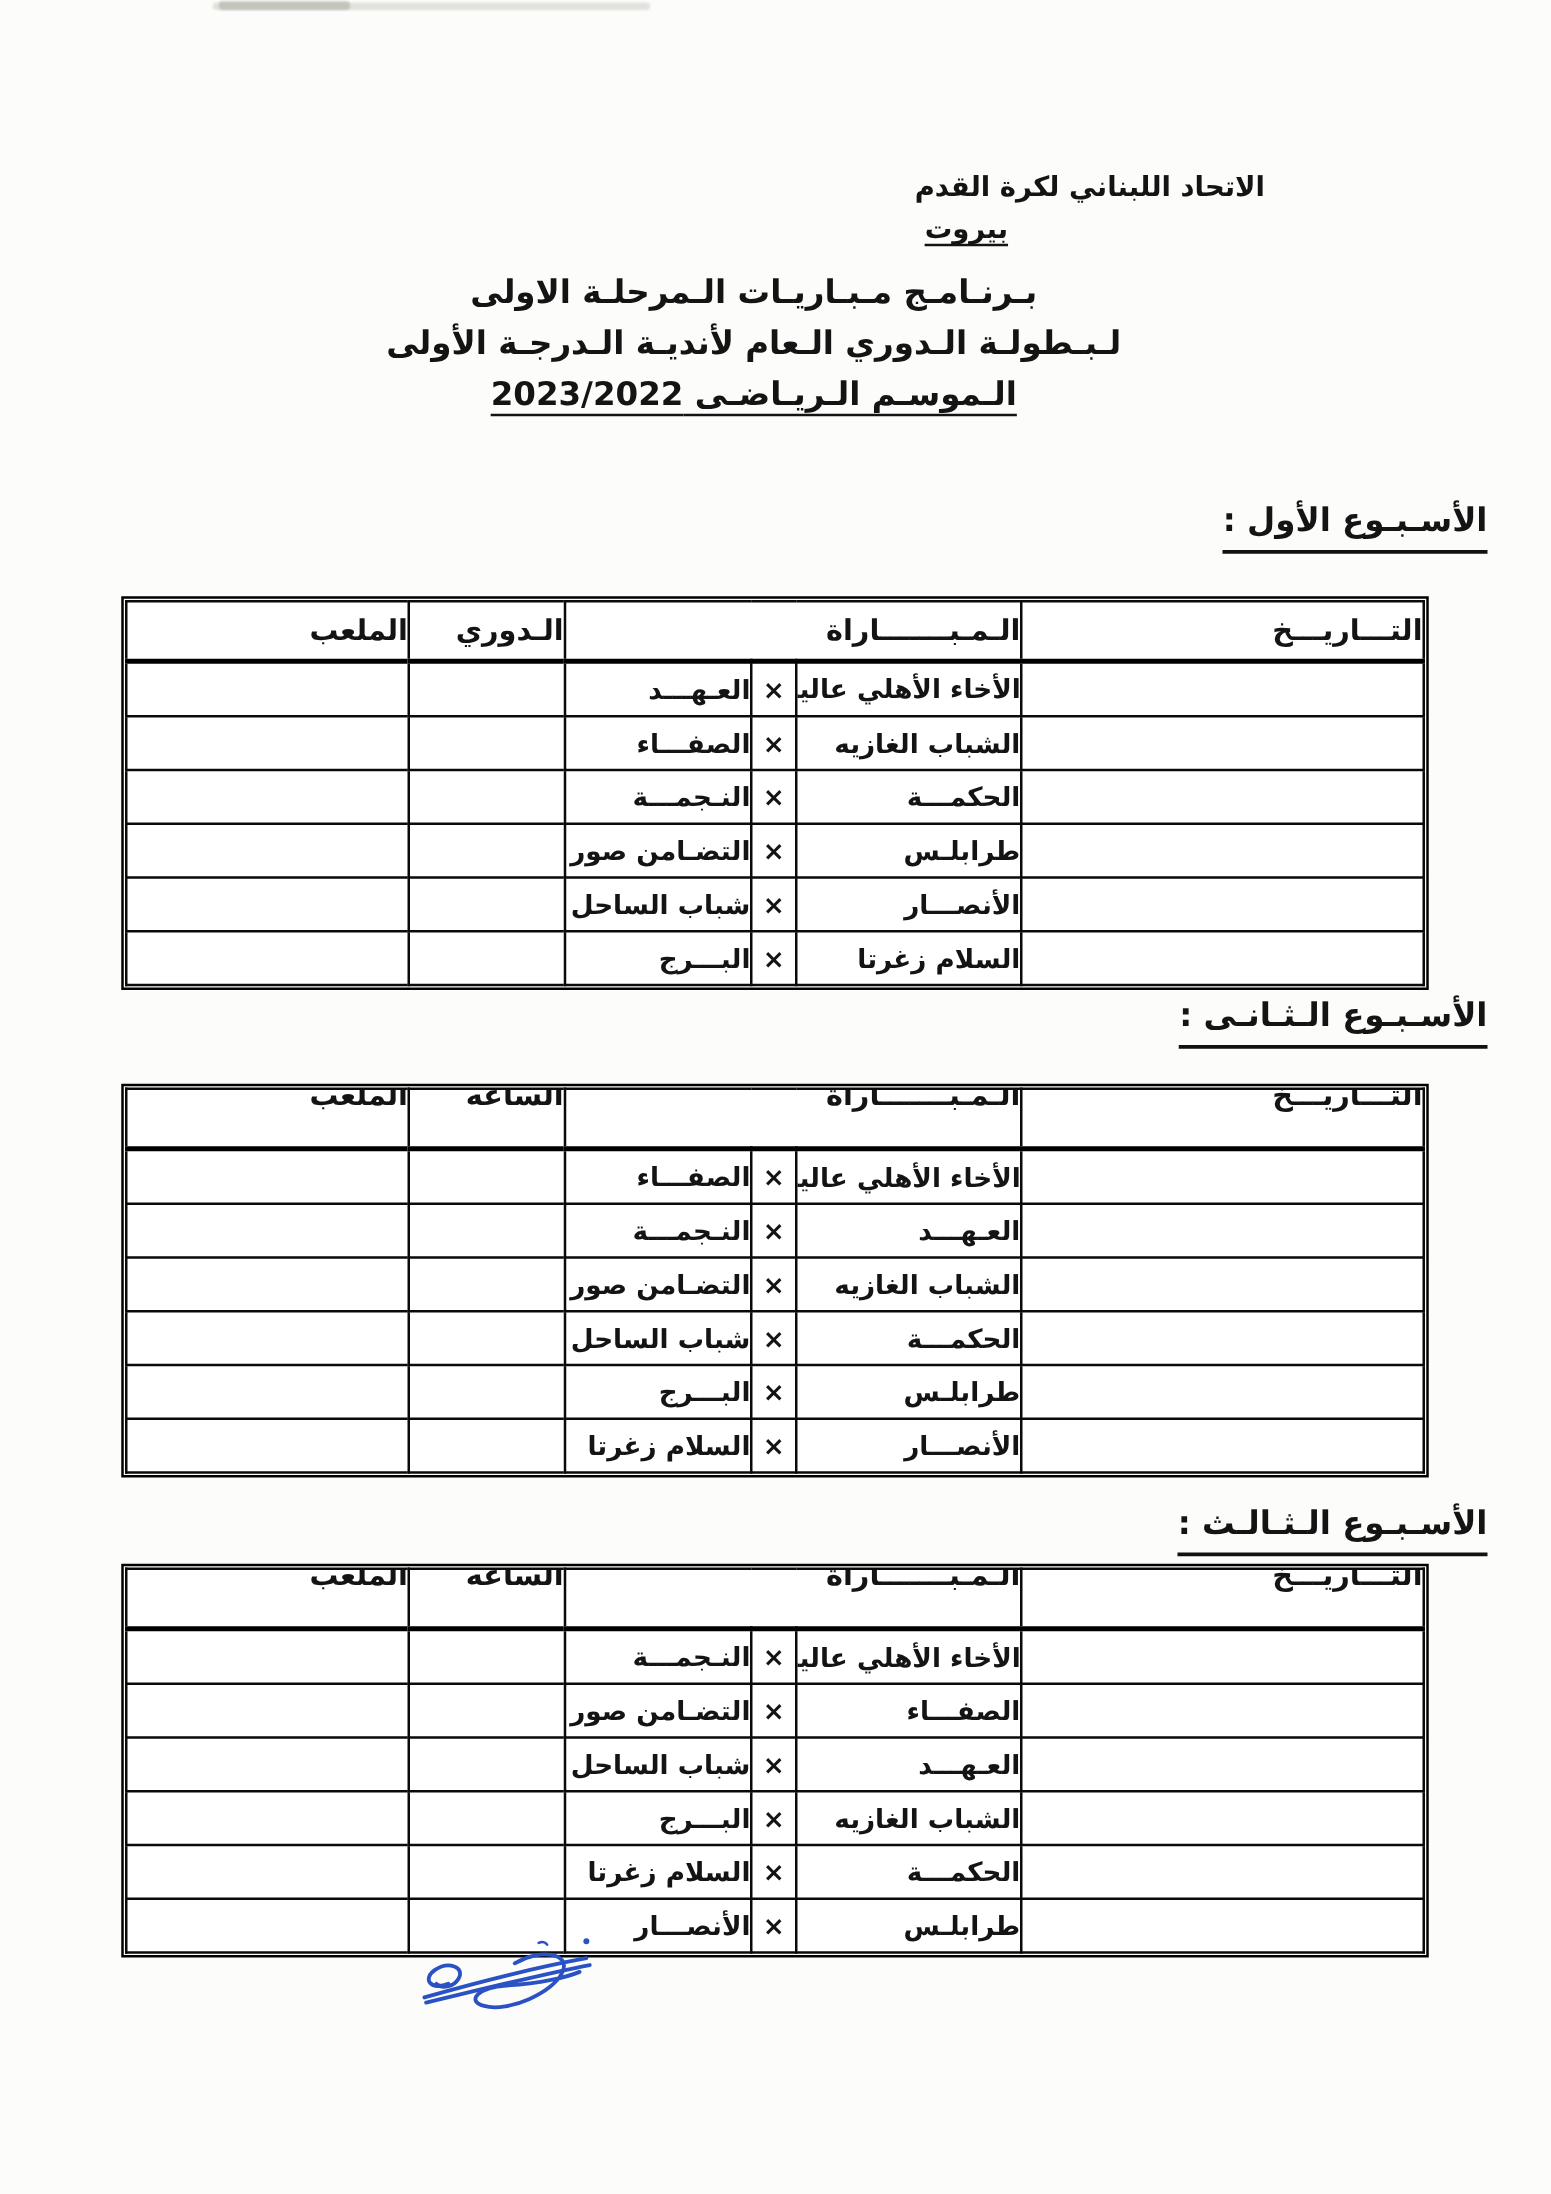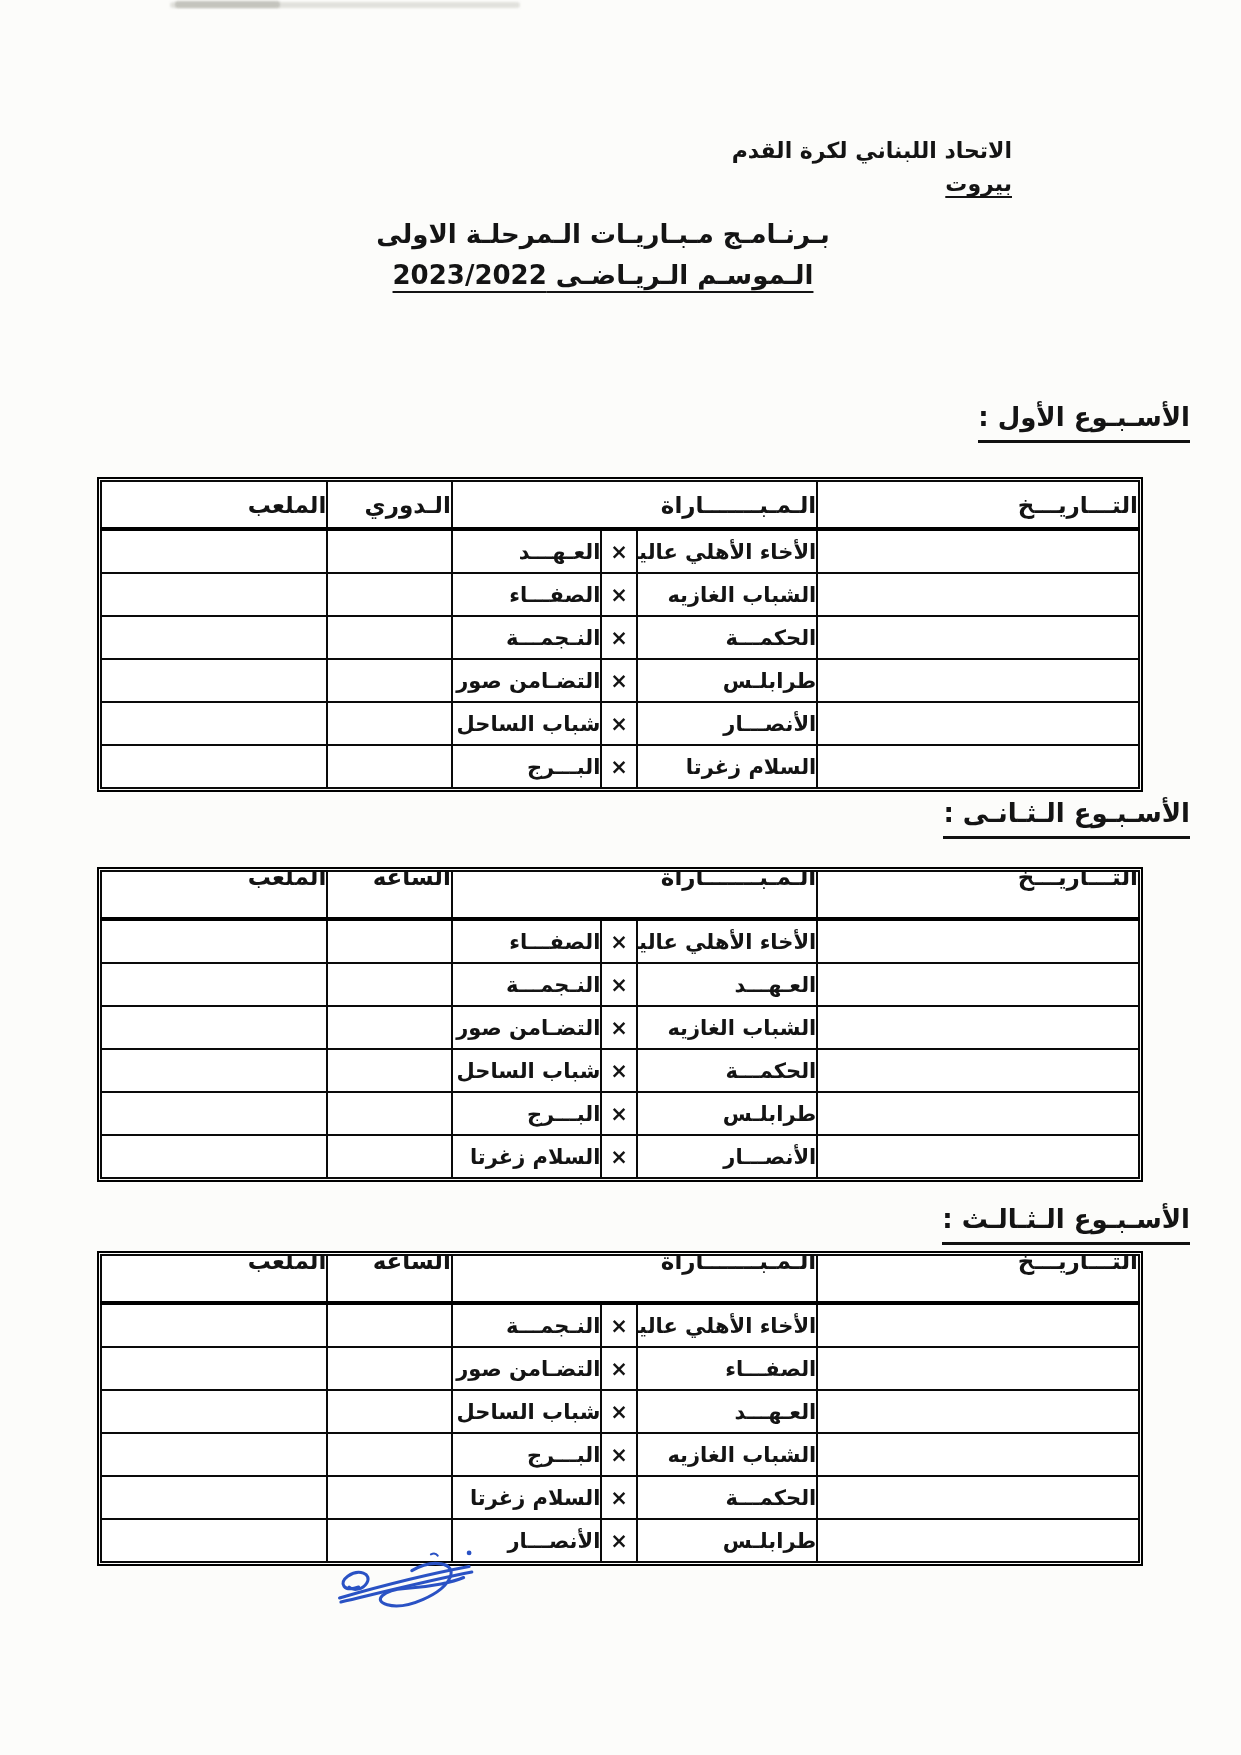--- a/index.html
+++ b/index.html
@@ -16,21 +16,21 @@
     position:absolute;top:2px;left:170px;width:350px;height:6px;
     background:#d7d7d1;opacity:.7;border-radius:3px;filter:blur(1px);
   }
   .artifact-smudge2{
     position:absolute;top:1px;left:175px;width:105px;height:7px;
     background:#bdbdb6;opacity:.8;border-radius:3px;filter:blur(1px);
   }
   
   .org-block{
     position:absolute;top:136px;right:229px;
-    text-align:right;
+    text-align:left;
     font-weight:bold;font-size:22px;line-height:30px;
     white-space:nowrap;
   }
   .org-city{
     display:inline-block;margin-top:3px;margin-left:8px;
     font-size:22px;font-weight:bold;
     text-decoration:underline;text-underline-offset:5px;text-decoration-thickness:2px;
   }
   
   .title-block{
@@ -96,20 +96,21 @@
 <div class="artifact-smudge"></div>
 <div class="artifact-smudge2"></div>
 
 <div class="org-block">
   <div>الاتحاد اللبناني لكرة القدم</div>
   <div><span class="org-city">بيروت</span></div>
 </div>
 
 <div class="title-block">
   <div>بـرنـامـج مـبـاريـات الـمرحلـة الاولى</div>
+  <div>لـبـطولـة الـدوري الـعام  لأنديـة الـدرجـة الأولى</div>
   <div><span class="title-line3">الـموسـم الـريـاضـى 2023/2022</span></div>
 </div>
 
 <h2 class="week-heading wh1">الأسـبـوع الأول :</h2>
 
 <table class="sched t1">
   <colgroup>
     <col class="c-date">
       <col class="c-home">
       <col class="c-x">

